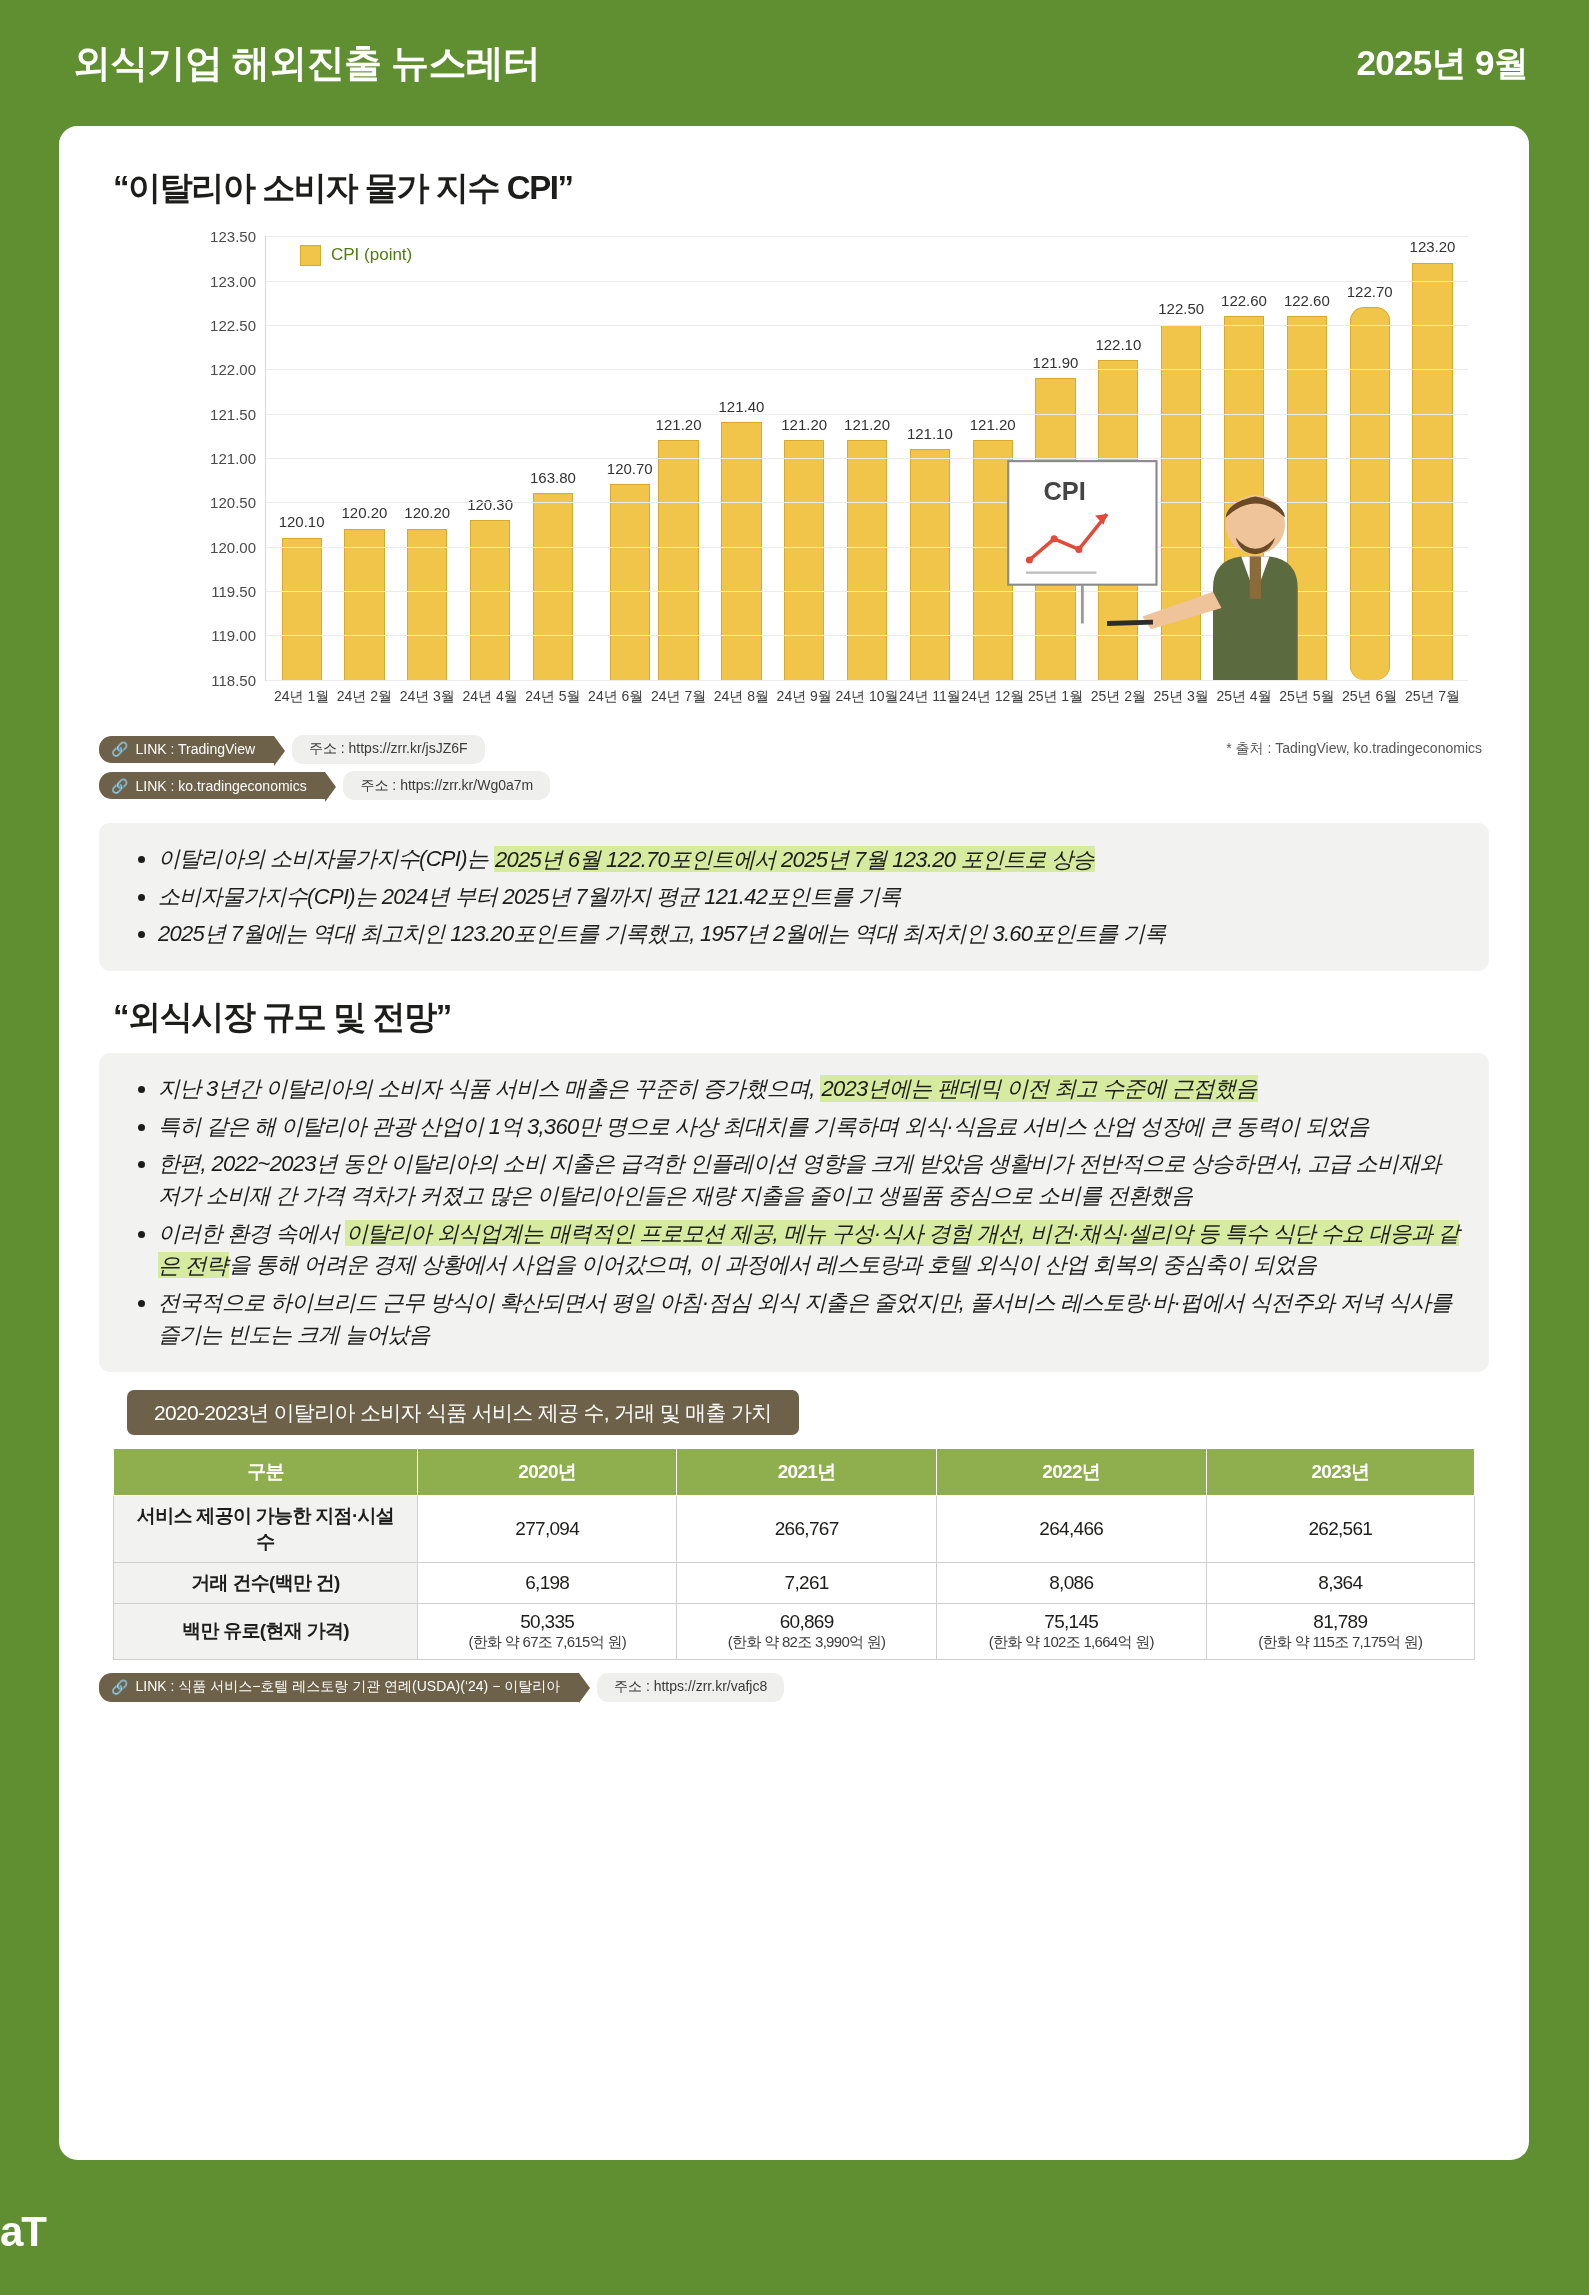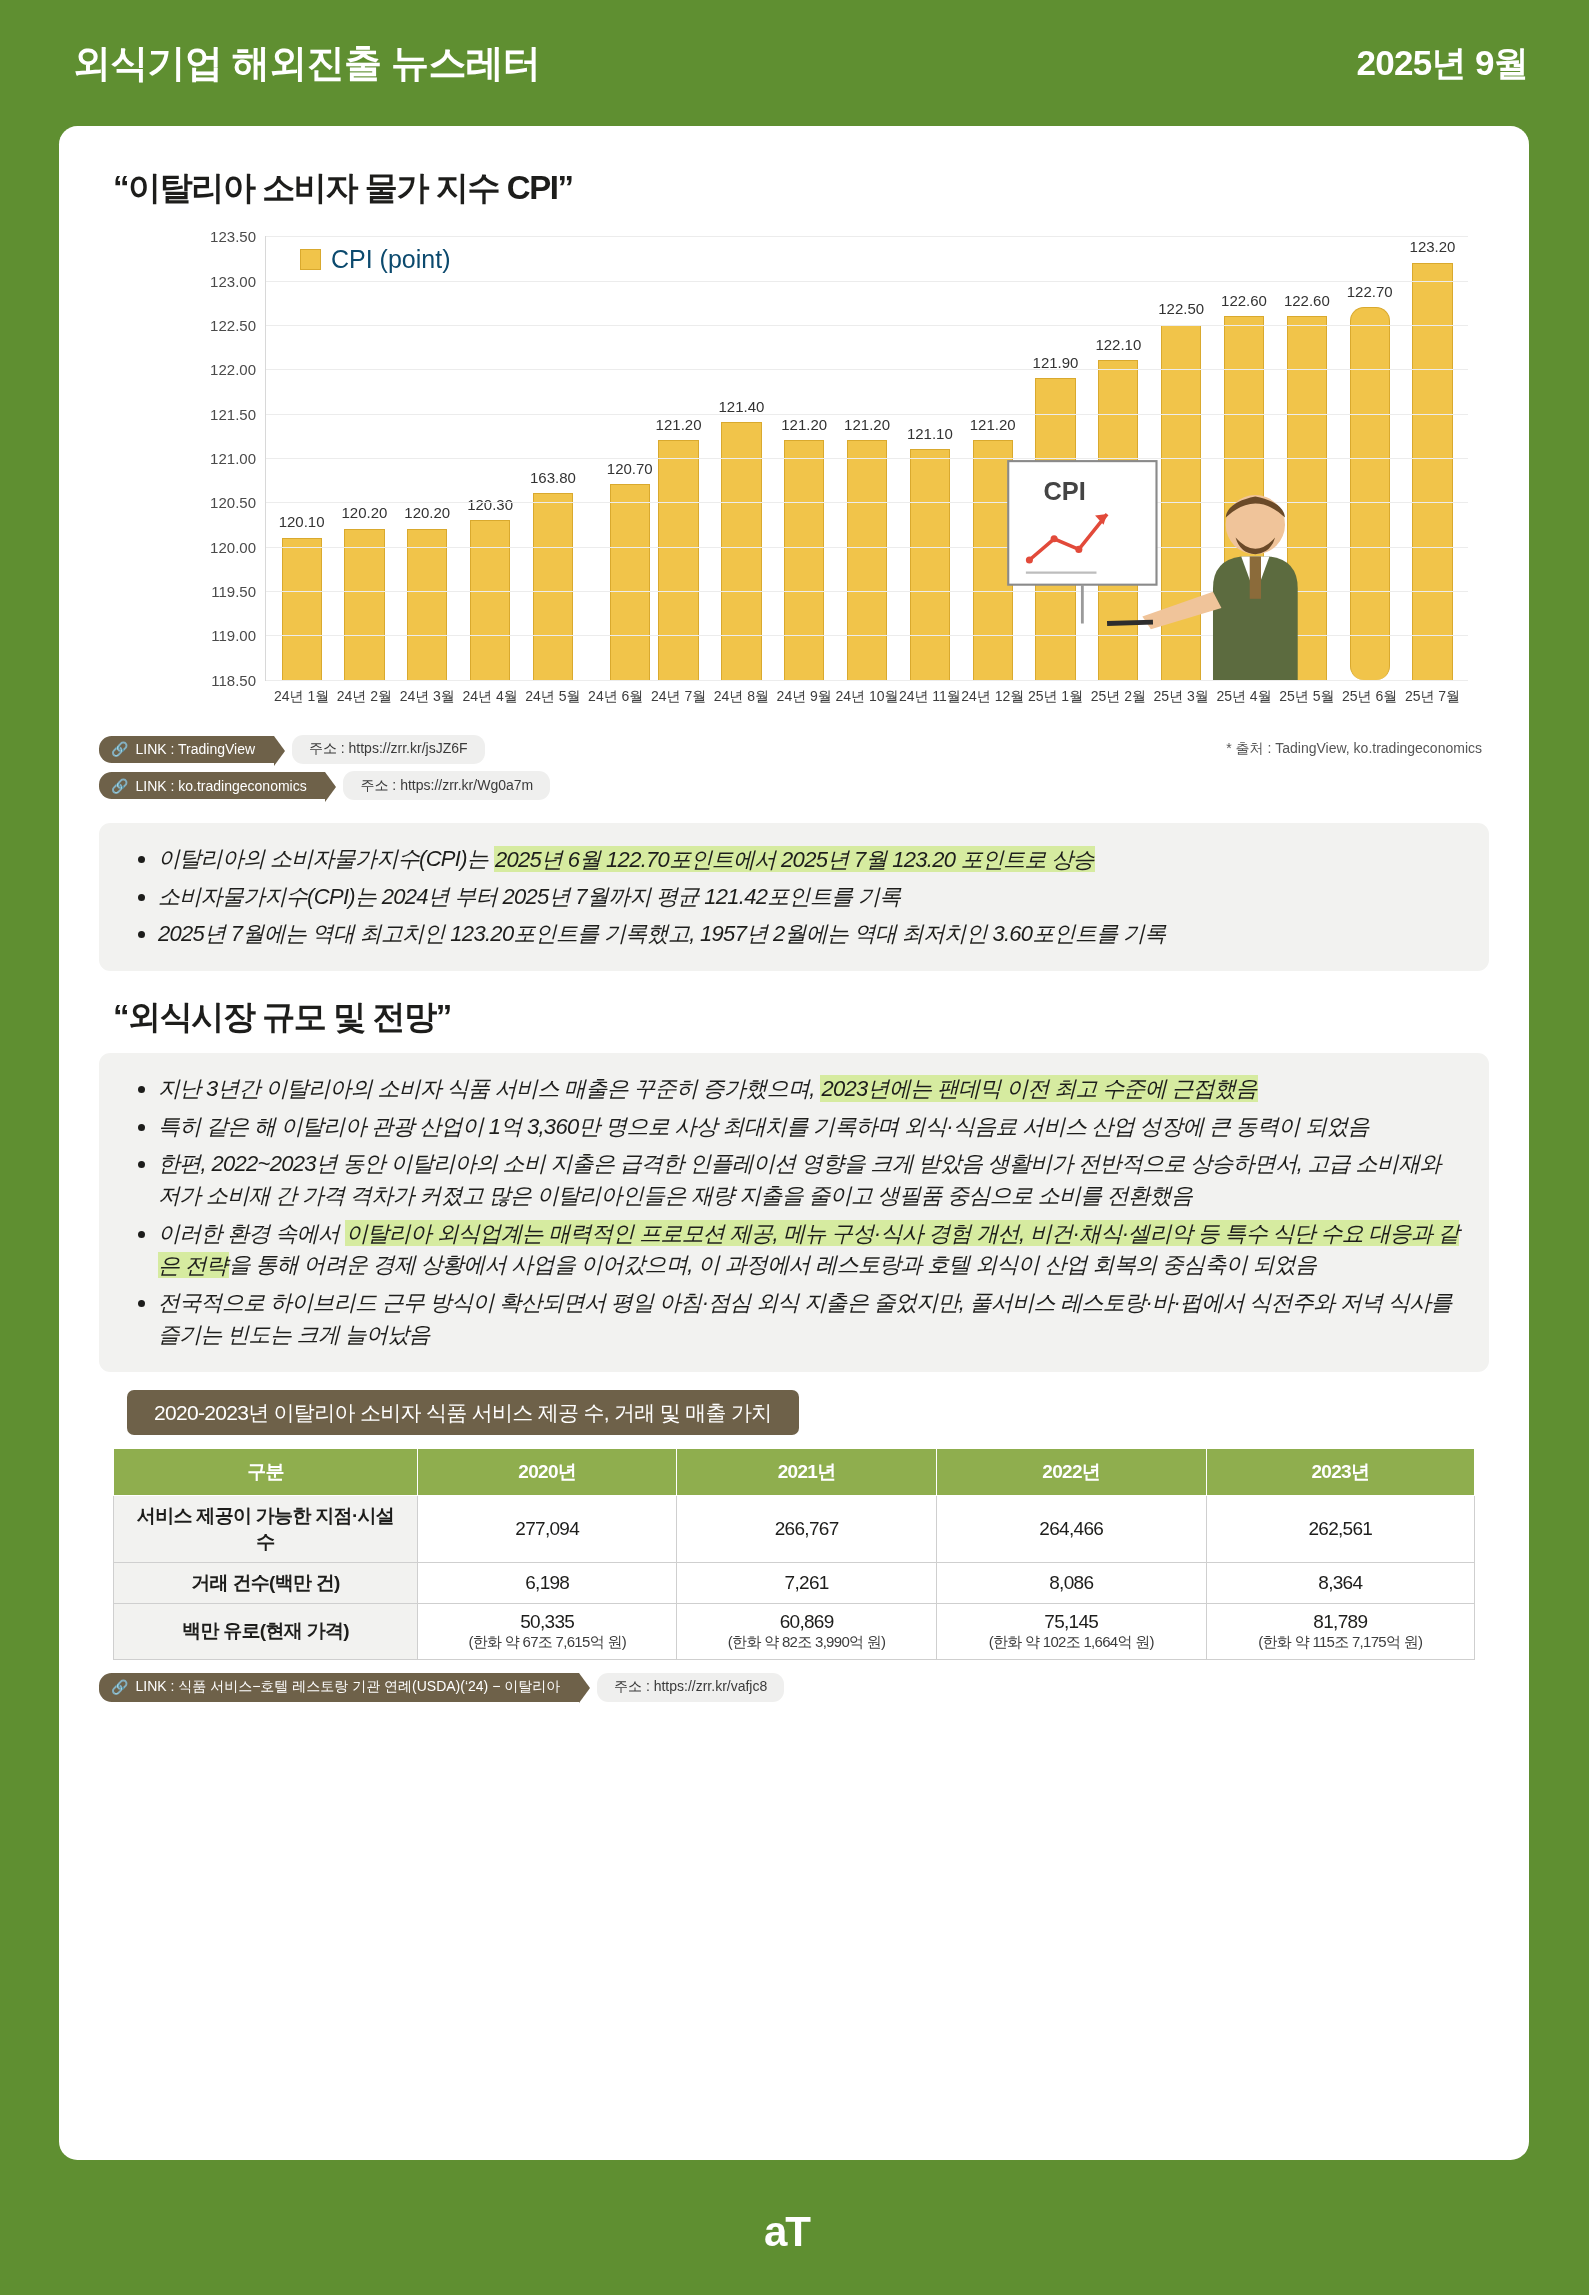--- a/index.html
+++ b/index.html
@@ -127,22 +127,22 @@
     color: #3c3c3c;
     white-space: nowrap;
   }
   .legend {
     position: absolute;
     left: 201px;
     top: 14px;
     display: flex;
     align-items: center;
     gap: 10px;
-    font-size: 25px;
-    color: #0c4a6e;
+    font-size: 17px;
+    color: #4d7c0f;
   }
   .legend-swatch {
     width: 21px; height: 21px;
     background: #f1c44a;
     border: 0.7px solid #d9a92e;
     display: inline-block;
   }
   
   .illust {
     position: absolute;
@@ -256,21 +256,20 @@
     color: #444;
     margin: 10px 10px 0 0;
   }
   
   .footer {
     position: absolute;
     left: 0; right: 16px; bottom: 0;
     height: 127px;
     display: flex;
     align-items: center;
-    justify-content: center;
     gap: 6px;
   }
   .at-logo {
     font-size: 42px;
     font-weight: bold;
     color: #ffffff;
     letter-spacing: -2.1px;
   }
   .footer-text-kr { color:#fff; font-size: 32.5px; font-weight: bold; letter-spacing:-0.7px;}
   .footer-text-en { color:#fff; font-size: 16.2px; letter-spacing:0px;}

